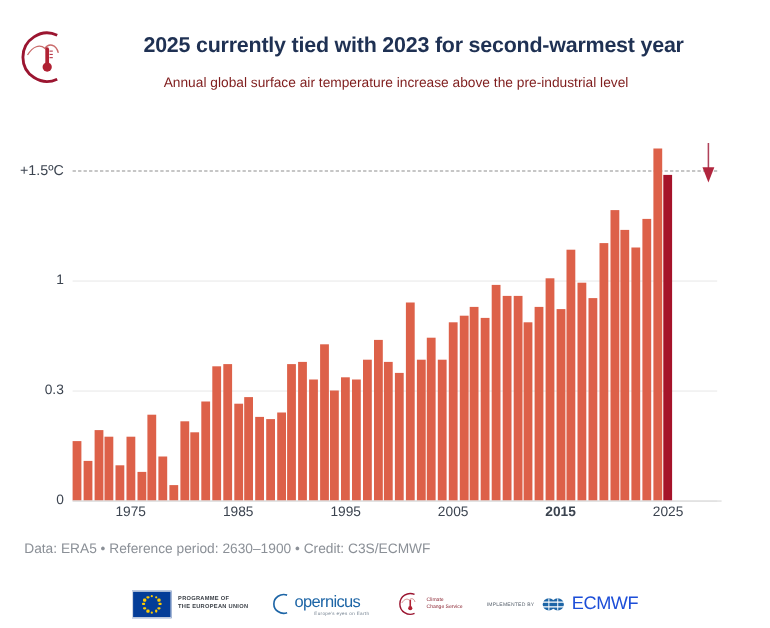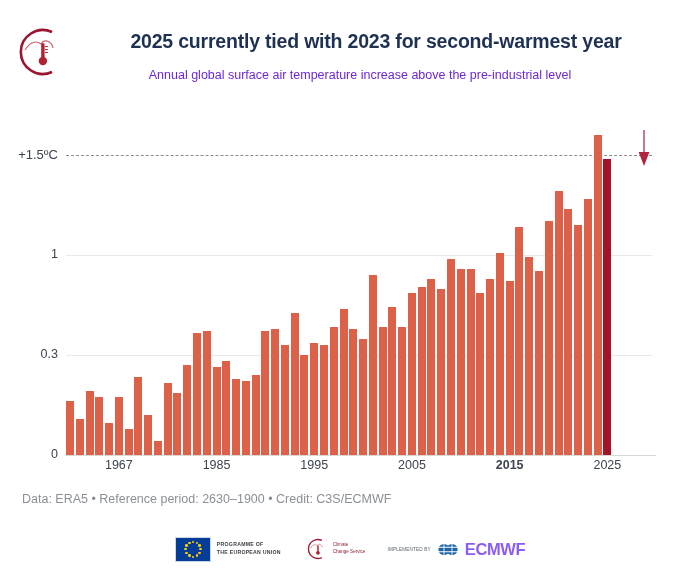--- a/index.html
+++ b/index.html
@@ -14,21 +14,21 @@
   #header{position:absolute;left:0;top:0;width:700px;height:90px;margin-top:12px;}
   #logo-mark{position:absolute;left:8px;top:12px;width:56px;height:56px;}
   #title{
     position:absolute;left:76px;top:18px;width:600px;
     font-size:19.5px;font-weight:bold;color:#1f3153;
     letter-spacing:-0.2px;text-align:center;
     padding-right:60px;
   }
   #subtitle{
     position:absolute;left:60px;top:56px;width:600px;
-    font-size:12.5px;color:#6d28d9;text-align:center;
+    font-size:12.5px;color:#7f1d1d;text-align:center;
     padding-right:24px;
   }
   
   #plot{position:absolute;left:0;top:90px;width:700px;height:390px;}
   .gridline{position:absolute;height:1px;background:#e9e9e9;left:66px;width:586px;}
   .gridline.dashed{
     background:transparent;
     border-top:1px dashed #8d8d8d;height:0;
   }
   .ylabel{
@@ -64,21 +64,21 @@
   #eu-flag{width:34px;height:23px;background:#043d98;position:relative;border:1px solid #cfd6e4;}
   .eu-star{position:absolute;width:2.4px;height:2.4px;background:#ffcc00;border-radius:50%;}
   #eu-text{font-size:5.2px;color:#3a3f46;line-height:1.45;letter-spacing:.25px;font-weight:bold;}
   #copernicus{display:flex;flex-direction:column;}
   #cop-word{font-size:15px;color:#1d65a6;letter-spacing:-.6px;font-weight:normal;}
   #cop-sub{font-size:4.2px;color:#6f7d8c;letter-spacing:.3px;margin-top:-1px;margin-left:18px;}
   #c3s-mark{width:24px;height:24px;}
   #c3s-text{font-size:4.6px;color:#8a2431;line-height:1.5;}
   #impl-text{font-size:4.6px;color:#5b6570;letter-spacing:.2px;}
   #ecmwf-mark{width:22px;height:15px;}
-  #ecmwf-word{font-size:16.5px;color:#8b5cf6;font-weight:bold;letter-spacing:-.4px;}
+  #ecmwf-word{font-size:16.5px;color:#1d4ed8;font-weight:normal;letter-spacing:-.4px;}
 </style>
 </head>
 <body>
 
 <div id="header">
   <div id="logo-mark">
     <svg viewBox="0 0 56 56" width="56" height="56">
       <path d="M44 8 A22 22 0 1 0 44 48" fill="none" stroke="#9b1530" stroke-width="2.6"></path>
       <path d="M17 26 C22 18 28 16 33 20 C36 15 43 16 45 24" fill="none" stroke="#c96a6a" stroke-width="1.2"></path>
       <rect x="33.2" y="19" width="3.4" height="16" rx="1.7" fill="#b02133"></rect>
@@ -158,21 +158,21 @@
       <div class="bar" title="2019: +1.17ºC" style="left: 544.73px; width: 8px; height: 234px; bottom: 25px;"></div>
       <div class="bar" title="2020: +1.32ºC" style="left: 554.5px; width: 8px; height: 264px; bottom: 25px;"></div>
       <div class="bar" title="2021: +1.23ºC" style="left: 564.27px; width: 8px; height: 246px; bottom: 25px;"></div>
       <div class="bar" title="2022: +1.15ºC" style="left: 574.04px; width: 8px; height: 230px; bottom: 25px;"></div>
       <div class="bar" title="2023: +1.28ºC" style="left: 583.81px; width: 8px; height: 256px; bottom: 25px;"></div>
       <div class="bar" title="2024: +1.60ºC" style="left: 593.58px; width: 8px; height: 320px; bottom: 25px;"></div>
       <div class="bar hl" title="2025: +1.48ºC" style="left: 603.35px; width: 8px; height: 296px; bottom: 25px;"></div>
     </div>
   <div id="baseline"></div>
   <div id="xlabels">
-      <div class="xlabel" style="left: 118.85px;">1967</div>
+      <div class="xlabel" style="left: 118.85px;">1975</div>
       <div class="xlabel" style="left: 216.55px;">1985</div>
       <div class="xlabel" style="left: 314.25px;">1995</div>
       <div class="xlabel" style="left: 411.95px;">2005</div>
       <div class="xlabel" style="left: 509.65px; font-weight: bold;">2015</div>
       <div class="xlabel" style="left: 607.35px;">2025</div>
     </div>
 
   <svg id="arrow" viewBox="0 0 14 38">
     <line x1="7" y1="0" x2="7" y2="24" stroke="#b0415a" stroke-width="1.4"></line>
     <polygon points="7,36 1.6,22 12.4,22" fill="#b0263e"></polygon>
@@ -197,20 +197,29 @@
         <div class="eu-star" style="left: 8.5px; top: 10.5px;"></div>
         <div class="eu-star" style="left: 9.50481px; top: 6.75px;"></div>
         <div class="eu-star" style="left: 12.25px; top: 4.00481px;"></div>
       </div>
     <div id="eu-text">
       <div>PROGRAMME OF</div>
       <div>THE EUROPEAN UNION</div>
     </div>
   </div>
 
+  <div class="logo-group">
+    <svg width="14" height="22" viewBox="0 0 14 22">
+      <path d="M13 3 A9 8.5 0 1 0 13 19" fill="none" stroke="#1d65a6" stroke-width="1.5"></path>
+    </svg>
+    <div id="copernicus">
+      <div id="cop-word">opernicus</div>
+      <div id="cop-sub">Europe's eyes on Earth</div>
+    </div>
+  </div>
 
   <div class="logo-group">
     <svg id="c3s-mark" viewBox="0 0 56 56">
       <path d="M44 8 A22 22 0 1 0 44 48" fill="none" stroke="#9b1530" stroke-width="3"></path>
       <path d="M17 26 C22 18 28 16 33 20 C36 15 43 16 45 24" fill="none" stroke="#c96a6a" stroke-width="1.6"></path>
       <rect x="33.2" y="19" width="3.4" height="16" rx="1.7" fill="#b02133"></rect>
       <circle cx="34.9" cy="37" r="4.4" fill="#b02133"></circle>
     </svg>
     <div id="c3s-text">
       <div>Climate</div>

